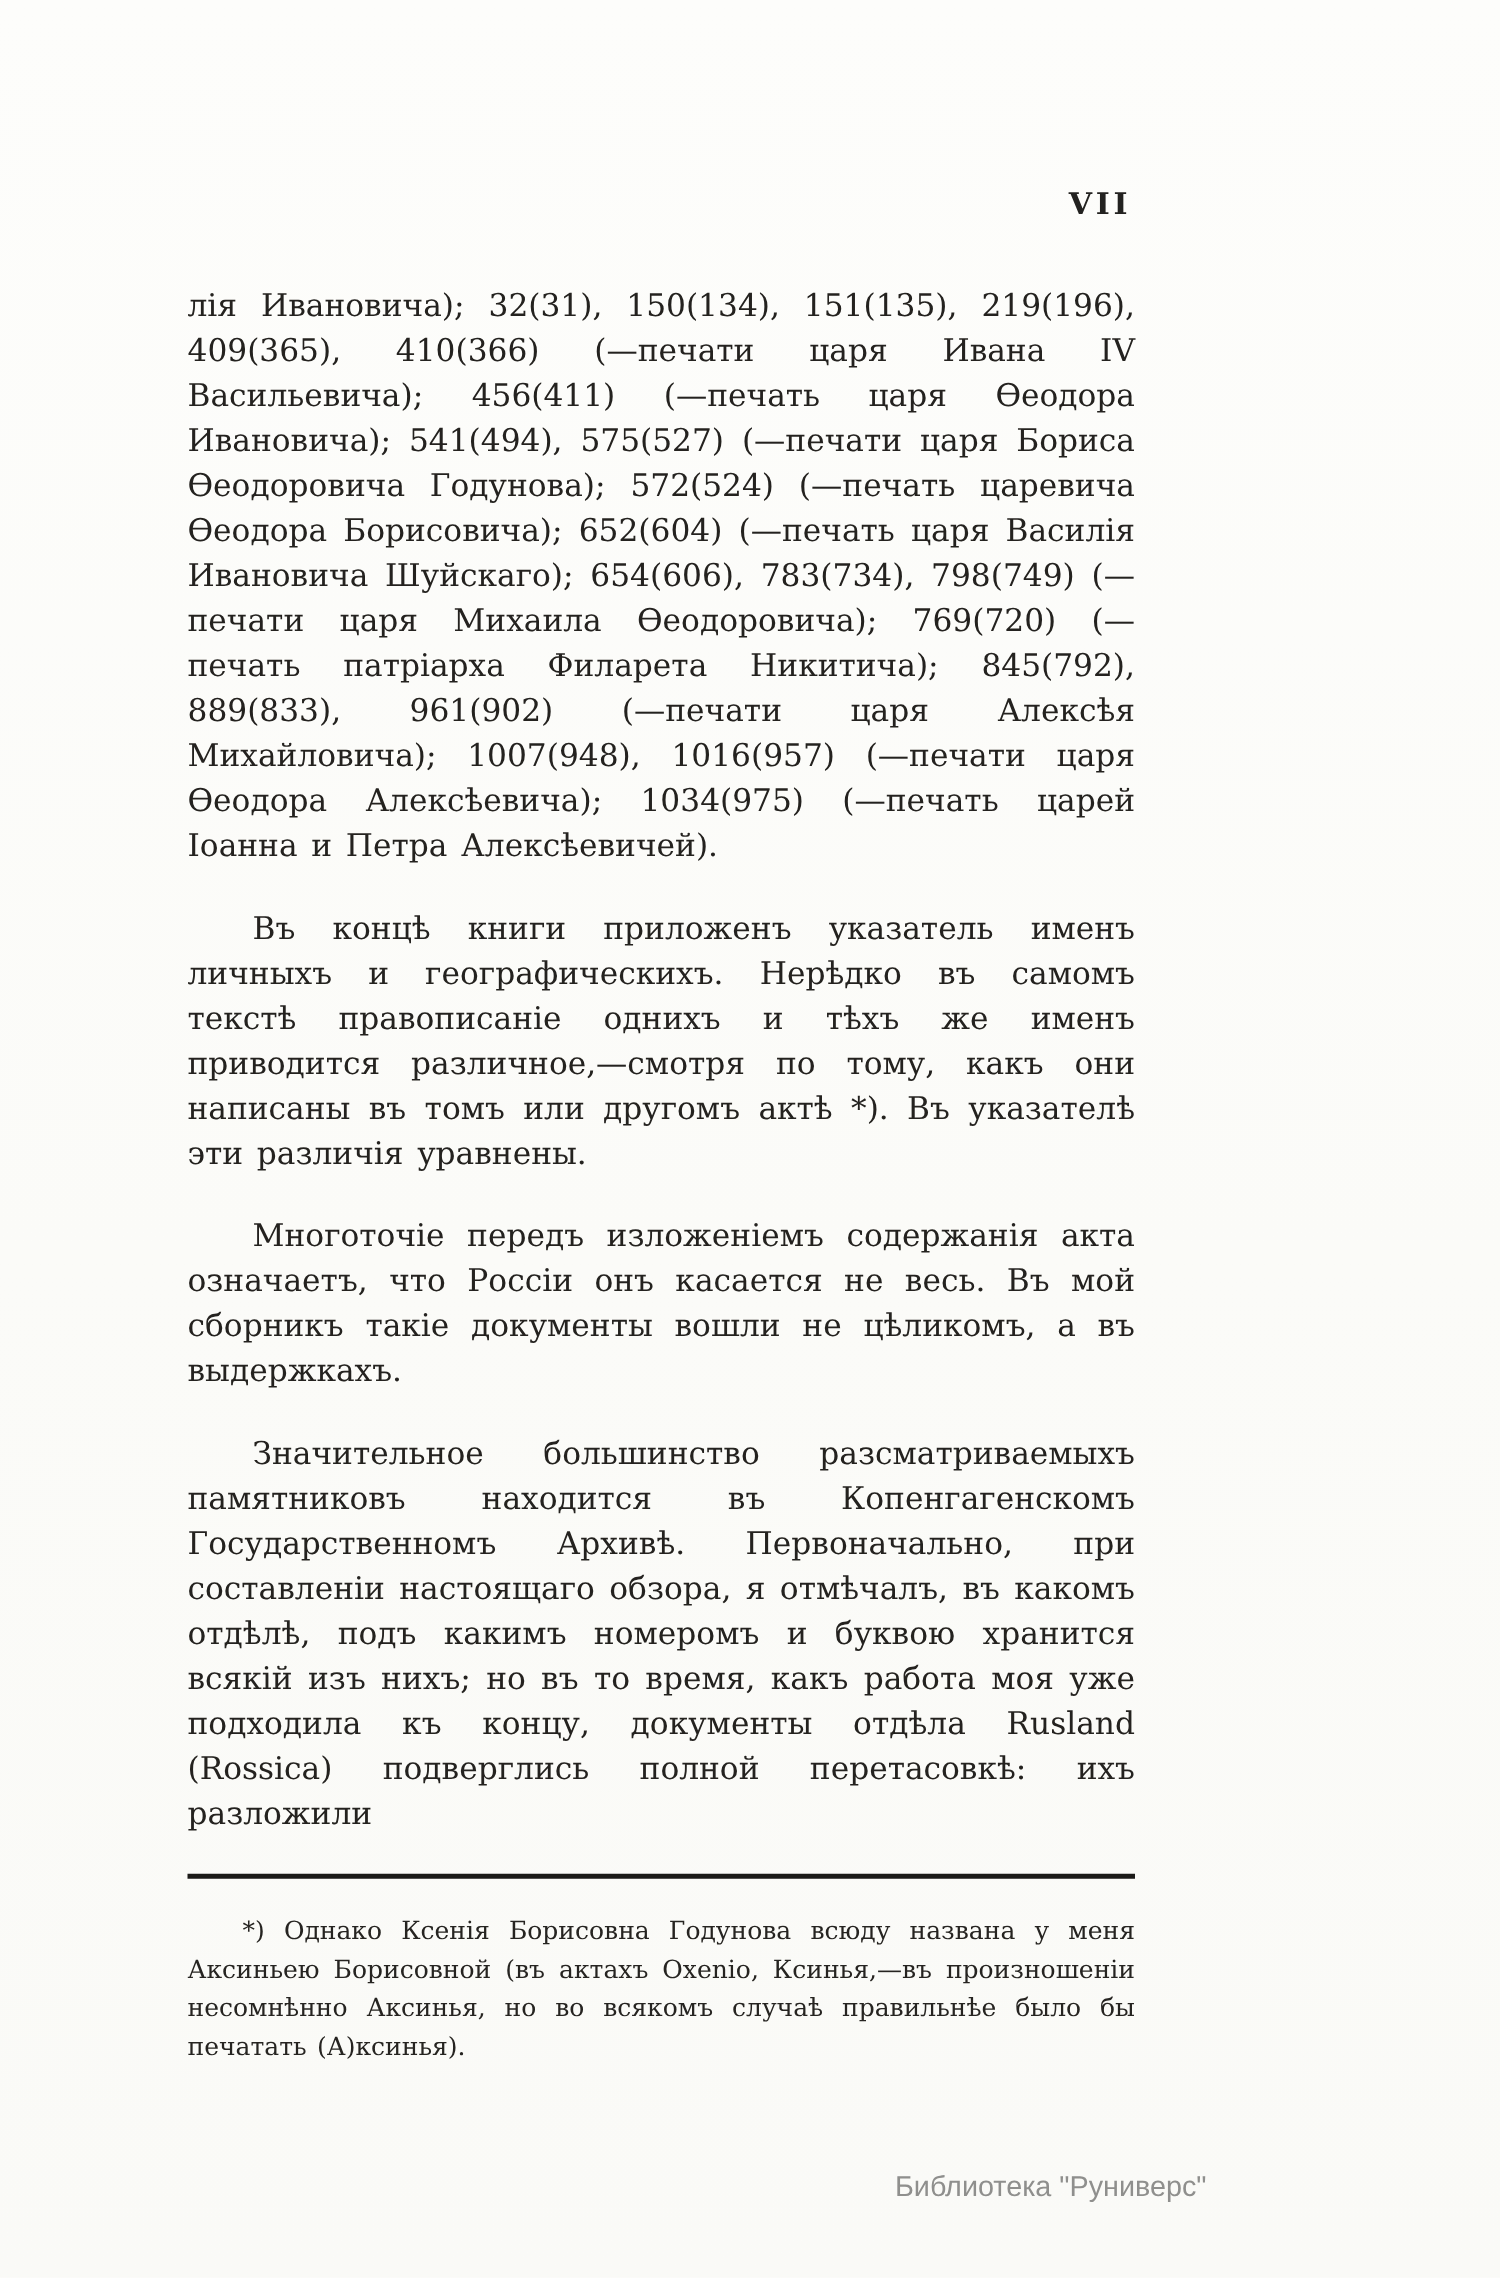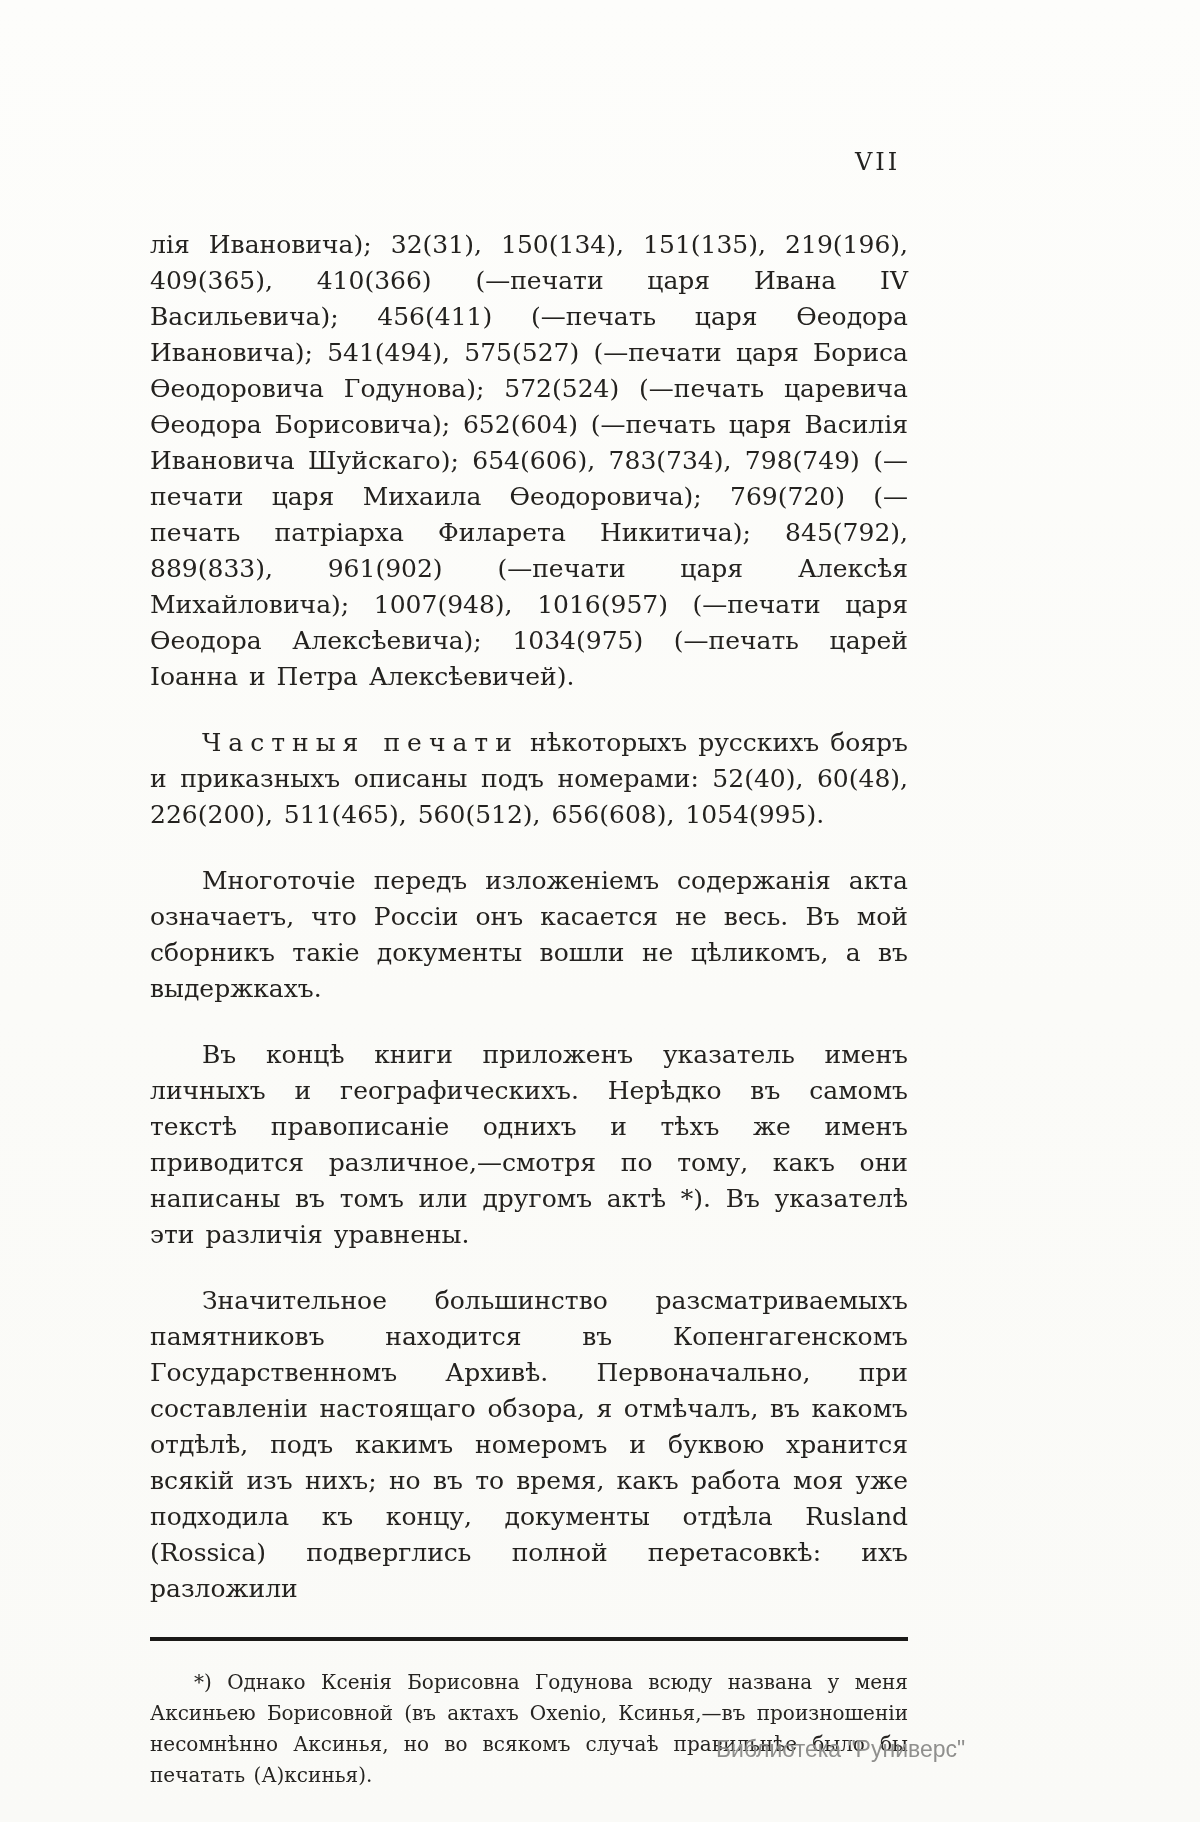--- a/index.html
+++ b/index.html
@@ -18,21 +18,21 @@
   .page {
     position: absolute;
     inset: 0;
     background: linear-gradient(180deg, #fdfdfb 0%, #fbfbf8 55%, #fafaf7 100%);
   }
   .page-number {
     position: absolute;
     top: 148px;
     left: 855px;
     font-size: 24px;
-    font-weight: normal;
+    font-weight: bold;
     letter-spacing: 3px;
     color: #232220;
   }
   .text-block {
     position: absolute;
     top: 194px;
     left: 150px;
     width: 758px;
   }
   p.para {
@@ -83,25 +83,24 @@
 <body>
 
 <div class="page">
 
   <div class="page-number">VII</div>
 
   <div class="text-block">
 
     <p class="para continuation">лія Ивановича); 32(31), 150(134), 151(135), 219(196), 409(365), 410(366) (—печати царя Ивана IV Васильевича); 456(411) (—печать царя Ѳеодора Ивановича); 541(494), 575(527) (—печати царя Бориса Ѳеодоровича Годунова); 572(524) (—печать царевича Ѳеодора Борисовича); 652(604) (—печать царя Василія Ивановича Шуйскаго); 654(606), 783(734), 798(749) (—печати царя Михаила Ѳеодоровича); 769(720) (—печать патріарха Филарета Никитича); 845(792), 889(833), 961(902) (—печати царя Алексѣя Михайловича); 1007(948), 1016(957) (—печати царя Ѳеодора Алексѣевича); 1034(975) (—печать царей Іоанна и Петра Алексѣевичей).</p>
 
-    <p class="para"><span class="spaced-lead">Частныя печати</span><span> нѣкоторыхъ русскихъ бояръ и приказныхъ описаны подъ номерами: 52(40), 60(48), 226(200), 511(465), 560(512), 656(608), 1054(995).</span></p>
+
+    <p class="para">Въ концѣ книги приложенъ указатель именъ личныхъ и географическихъ. Нерѣдко въ самомъ текстѣ правописаніе однихъ и тѣхъ же именъ приводится различное,—смотря по тому, какъ они написаны въ томъ или другомъ актѣ *). Въ указателѣ эти различія уравнены.</p>
 
     <p class="para">Многоточіе передъ изложеніемъ содержанія акта означаетъ, что Россіи онъ касается не весь. Въ мой сборникъ такіе документы вошли не цѣликомъ, а въ выдержкахъ.</p>
-
-    <p class="para">Въ концѣ книги приложенъ указатель именъ личныхъ и географическихъ. Нерѣдко въ самомъ текстѣ правописаніе однихъ и тѣхъ же именъ приводится различное,—смотря по тому, какъ они написаны въ томъ или другомъ актѣ *). Въ указателѣ эти различія уравнены.</p>
 
     <p class="para">Значительное большинство разсматриваемыхъ памятниковъ находится въ Копенгагенскомъ Государственномъ Архивѣ. Первоначально, при составленіи настоящаго обзора, я отмѣчалъ, въ какомъ отдѣлѣ, подъ какимъ номеромъ и буквою хранится всякій изъ нихъ; но въ то время, какъ работа моя уже подходила къ концу, документы отдѣла Rusland (Rossica) подверглись полной перетасовкѣ: ихъ разложили</p>
 
     <div class="footnote">
       <div class="footnote-rule"></div>
       <p class="footnote-text">*) Однако Ксенія Борисовна Годунова всюду названа у меня Аксиньею Борисовной (въ актахъ Oxenio, Ксинья,—въ произношеніи несомнѣнно Аксинья, но во всякомъ случаѣ правильнѣе было бы печатать (А)ксинья).</p>
     </div>
 
   </div>
 

